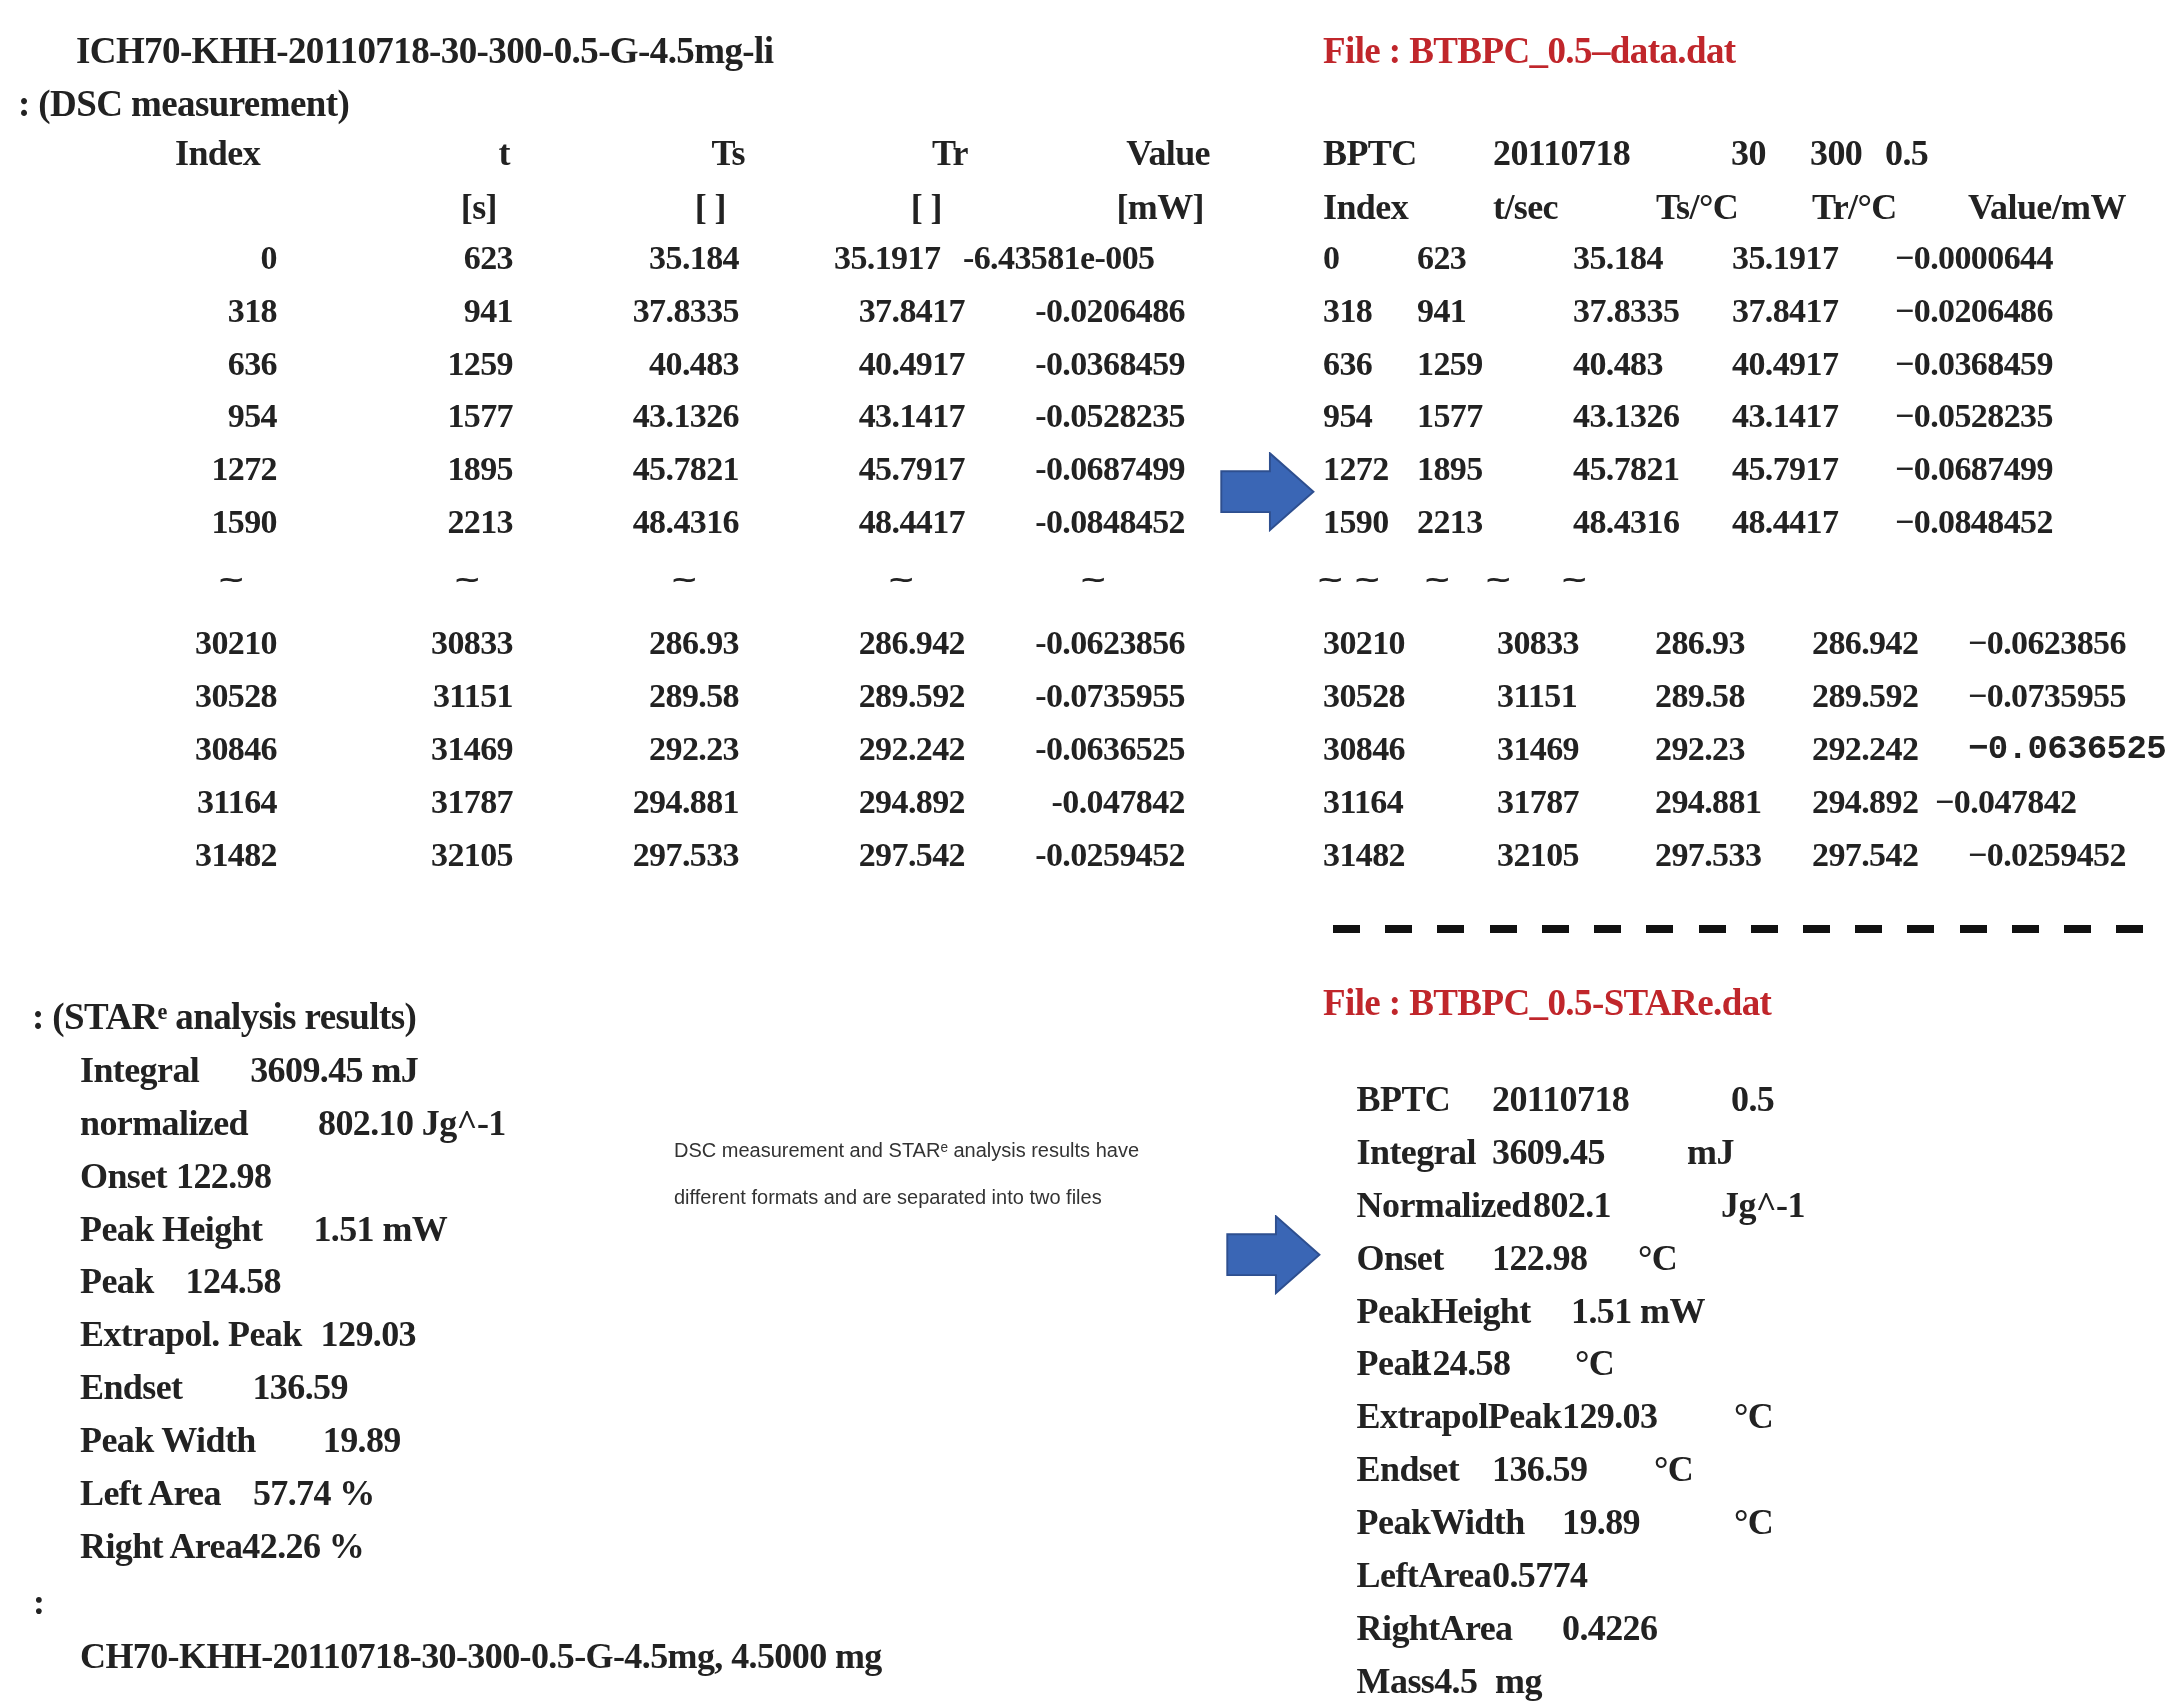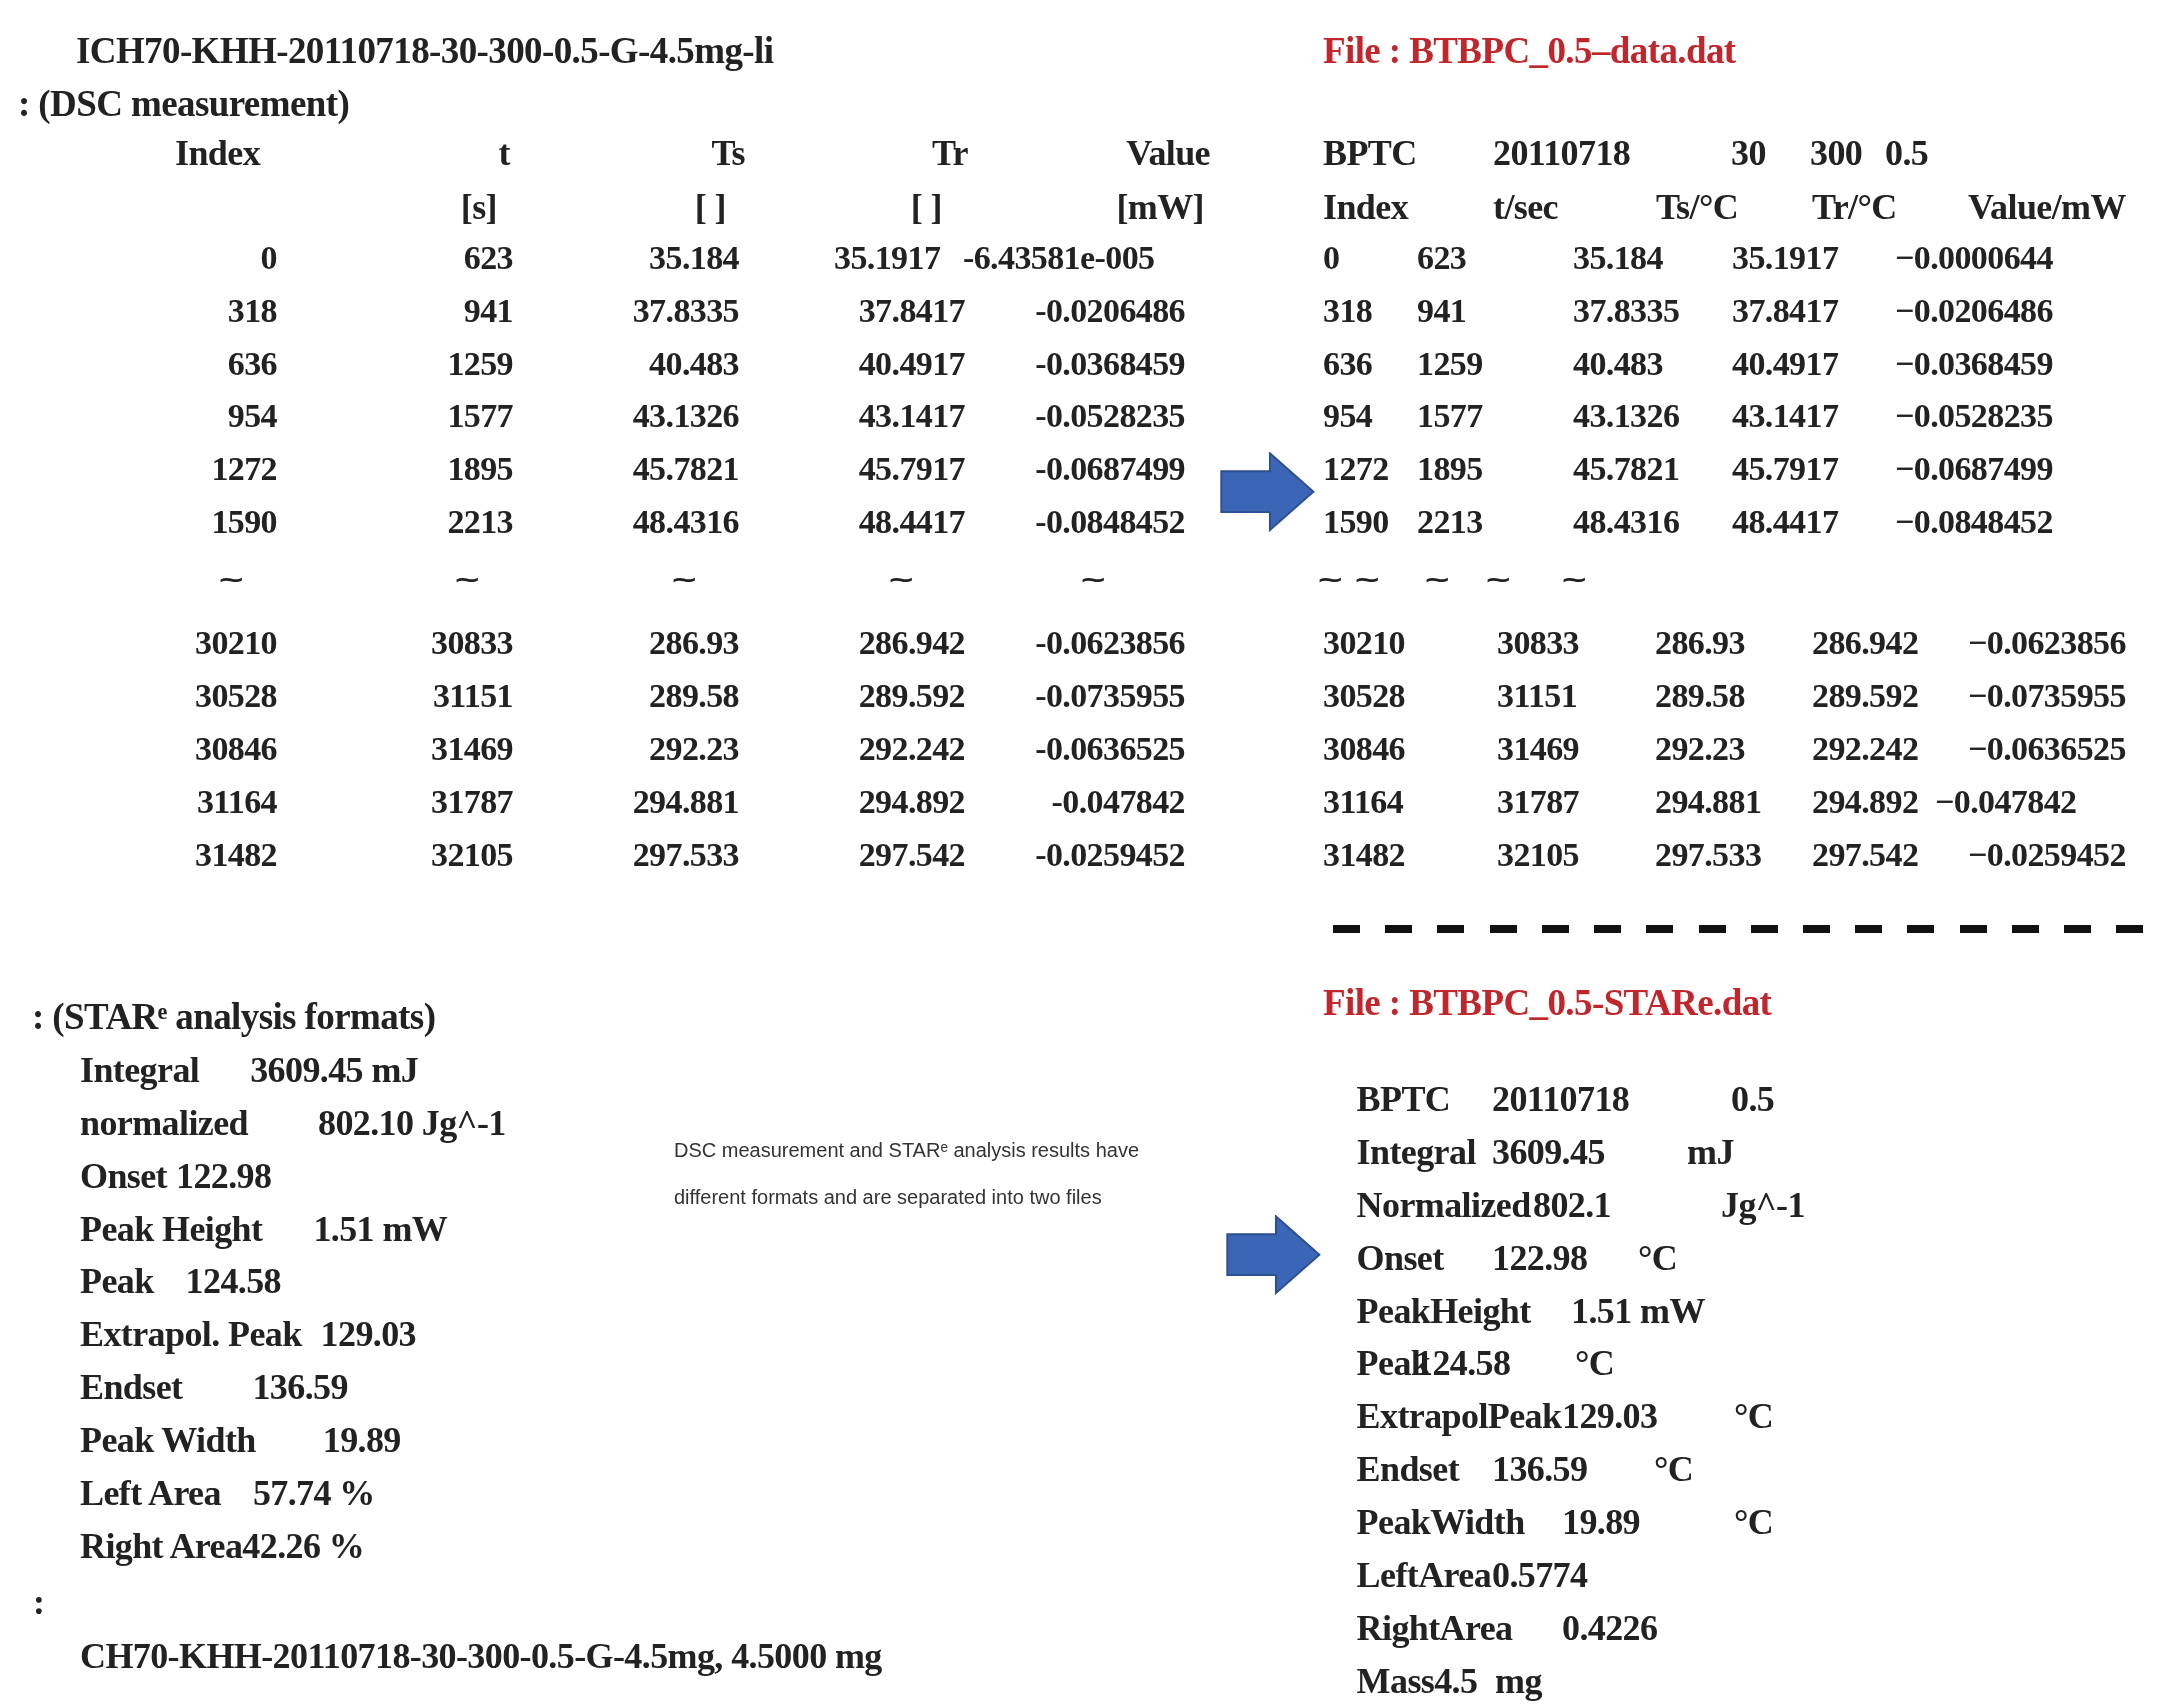--- a/index.html
+++ b/index.html
@@ -125,21 +125,21 @@
   </div>
   <div class="row serif num" style="top:836px;">
     <span class="cell right" style="left:140px; width:137px;">31482</span>
     <span class="cell right" style="left:357px; width:156px;">32105</span>
     <span class="cell right" style="left:573px; width:166px;">297.533</span>
     <span class="cell right" style="left:802px; width:163px;">297.542</span>
     <span class="cell right" style="left:994px; width:191px;">-0.0259452</span>
   </div>
 </div>
 
-<div class="abs serif t-head" style="left:32px; top:995px;">: (STARᵉ analysis formats)</div>
+<div class="abs serif t-head" style="left:32px; top:995px;">: (STARᵉ analysis results)</div>
 
 <div>
   <div class="abs serif t-body" style="left:80px; top:1049px;"><span>Integral</span><span style="display:inline-block;width:51px;"></span><span>3609.45 mJ</span></div>
   <div class="abs serif t-body" style="left:80px; top:1102px;"><span>normalized</span><span style="display:inline-block;width:70px;"></span><span>802.10 Jg^-1</span></div>
   <div class="abs serif t-body" style="left:80px; top:1155px;"><span>Onset</span><span style="display:inline-block;width:9px;"></span><span>122.98</span></div>
   <div class="abs serif t-body" style="left:80px; top:1208px;"><span>Peak Height</span><span style="display:inline-block;width:51px;"></span><span>1.51 mW</span></div>
   <div class="abs serif t-body" style="left:80px; top:1260px;"><span>Peak</span><span style="display:inline-block;width:32px;"></span><span>124.58</span></div>
   <div class="abs serif t-body" style="left:80px; top:1313px;"><span>Extrapol. Peak</span><span style="display:inline-block;width:19px;"></span><span>129.03</span></div>
   <div class="abs serif t-body" style="left:80px; top:1366px;"><span>Endset</span><span style="display:inline-block;width:70px;"></span><span>136.59</span></div>
   <div class="abs serif t-body" style="left:80px; top:1419px;"><span>Peak Width</span><span style="display:inline-block;width:67px;"></span><span>19.89</span></div>
@@ -240,21 +240,21 @@
     <span class="cell" style="left:1497px;">31151</span>
     <span class="cell" style="left:1655px;">289.58</span>
     <span class="cell" style="left:1812px;">289.592</span>
     <span class="cell" style="left:1968px;">−0.0735955</span>
   </div>
   <div class="row serif num" style="top:730px;">
     <span class="cell" style="left:1323px;">30846</span>
     <span class="cell" style="left:1497px;">31469</span>
     <span class="cell" style="left:1655px;">292.23</span>
     <span class="cell" style="left:1812px;">292.242</span>
-    <span class="cell" style="left:1968px;">−0.0636525</span>
+    <span class="cell" style="left:1968px;font-family:Liberation Mono, monospace;">−0.0636525</span>
   </div>
   <div class="row serif num" style="top:783px;">
     <span class="cell" style="left:1323px;">31164</span>
     <span class="cell" style="left:1497px;">31787</span>
     <span class="cell" style="left:1655px;">294.881</span>
     <span class="cell" style="left:1812px;">294.892</span>
     <span class="cell" style="left:1935px;">−0.047842</span>
   </div>
   <div class="row serif num" style="top:836px;">
     <span class="cell" style="left:1323px;">31482</span>

